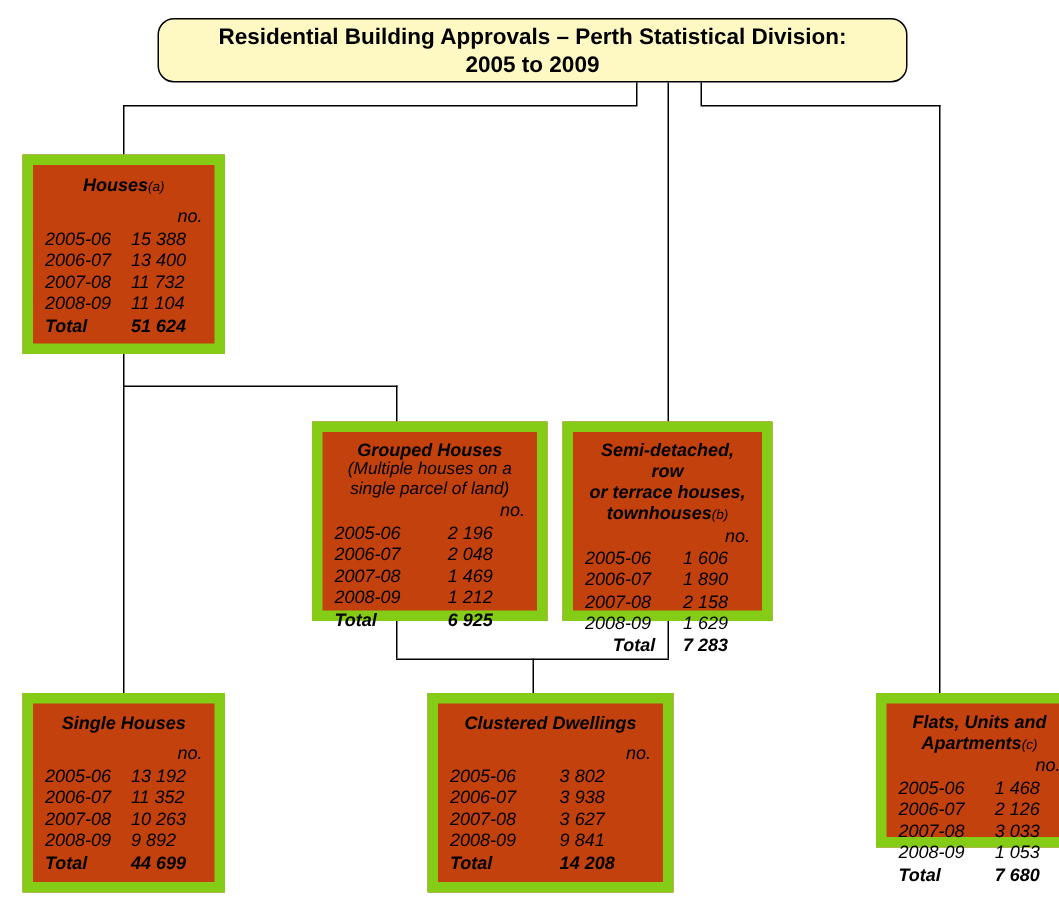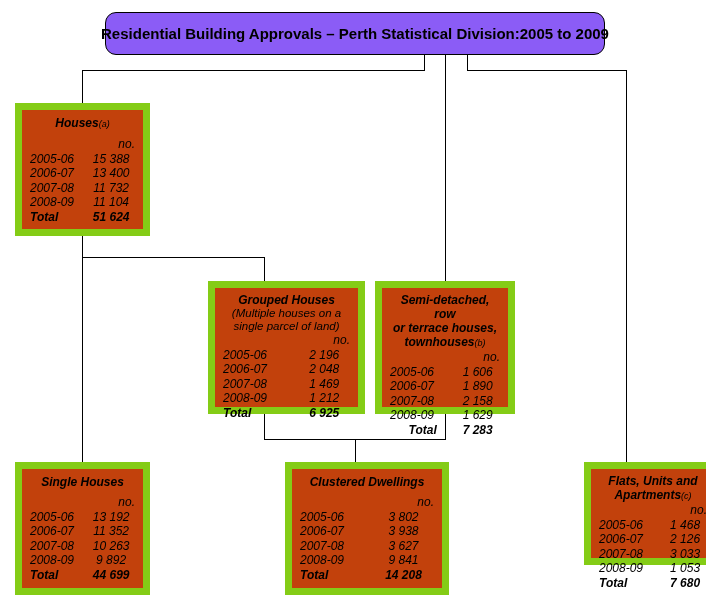--- a/index.html
+++ b/index.html
@@ -31,24 +31,24 @@
   .title-box {
     position: absolute;
     left: 105px;
     top: 12px;
     width: 500px;
     height: 43px;
     border: 1px solid #000000;
     border-radius: 11px;
     box-sizing: border-box;
     display: flex;
-    flex-direction: row;
+    flex-direction: column;
     align-items: center;
     justify-content: center;
-    background: #8b5cf6;
+    background: #fef9c3;
   }
   .title-box .tline {
     font-size: 15px;
     font-weight: bold;
     line-height: 19px;
     white-space: nowrap;
   }
 
   
   .node {
@@ -80,21 +80,21 @@
     font-size: 12px;
     line-height: 14px;
   }
   table.tbl td {
     padding: 0;
     white-space: nowrap;
     font-size: 12px;
     line-height: 14.5px;
   }
   td.yr { text-align: left; margin-left: 48px; }
-  td.val { text-align: center; }
+  td.val { text-align: left; }
   td.unit { text-align: right; font-size: 11px; }
   tr.total td { font-weight: bold; }
   .spacer-row td { height: 6px; line-height: 6px; font-size: 1px; }
 </style>
 </head>
 <body>
 
 <div id="canvas">
 
   <div class="line v" style="left:424px; top:55px; height:15px;"></div>

